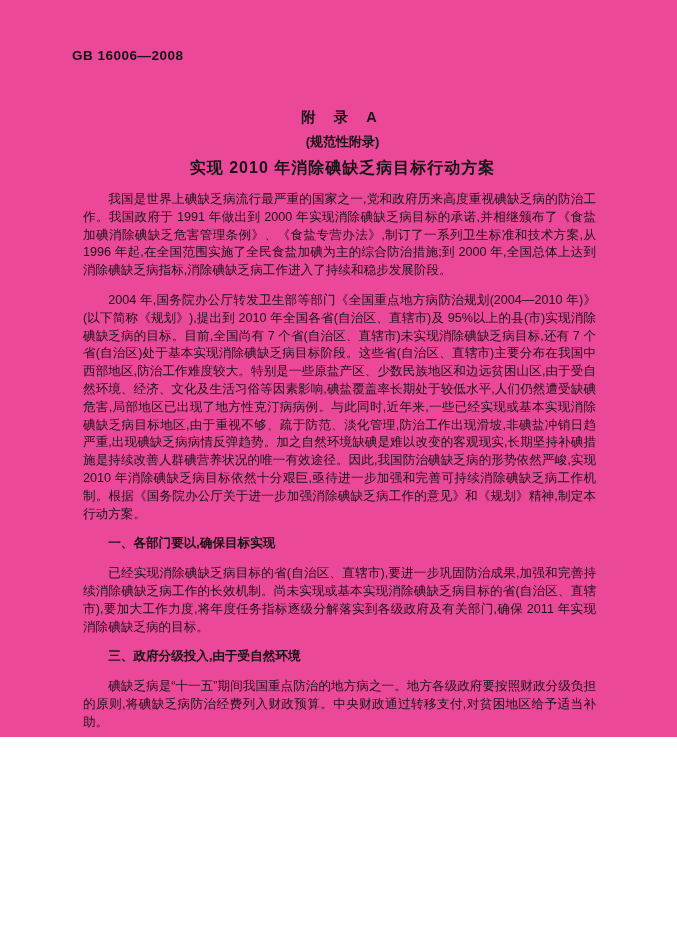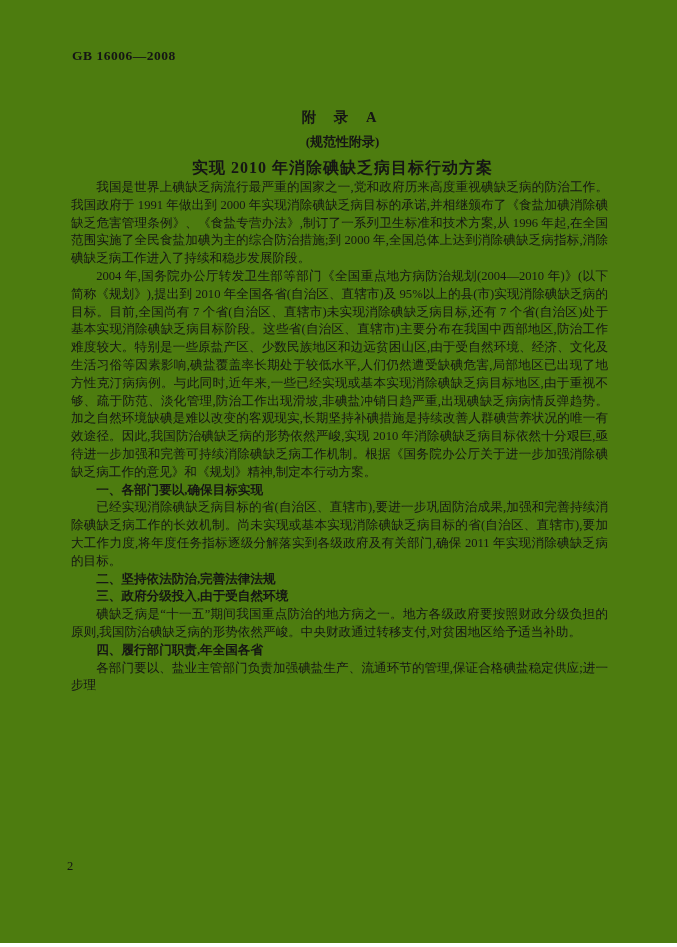--- a/index.html
+++ b/index.html
@@ -3,24 +3,24 @@
 <meta charset="utf-8">
 <style>
   html, body {
     margin: 0;
     padding: 0;
     background: #ffffff;
   }
   .page {
     position: relative;
     width: 677px;
-    height: 943px;
-    background: #4d7c0f;
+    height: 737px;
+    background: #ec4899;
     overflow: hidden;
-    font-family: Liberation Serif, serif;
+    font-family: Liberation Sans, sans-serif;
     color: #151515;
   }
   .doc-header {
     position: absolute;
     left: 72px;
     top: 48px;
     font-size: 13.5px;
     font-weight: bold;
     letter-spacing: 0.5px;
   }
@@ -51,21 +51,21 @@
     position: absolute;
     left: 71px;
     top: 179px;
     width: 537px;
     font-size: 12.6px;
     line-height: 17.8px;
     text-align: justify;
     text-justify: inter-ideograph;
   }
   .doc-body p {
-    margin: 0;
+    margin: 12px;
     padding: 0;
     text-indent: 2em;
   }
   .doc-body p.heading {
     font-weight: bold;
   }
   .page-number {
     position: absolute;
     left: 67px;
     top: 859px;
@@ -83,22 +83,21 @@
     <div class="title-appendix">附 录 A</div>
     <div class="title-type">(规范性附录)</div>
     <div class="title-main">实现 2010 年消除碘缺乏病目标行动方案</div>
   </div>
 
   <div class="doc-body">
     <p class="para">我国是世界上碘缺乏病流行最严重的国家之一,党和政府历来高度重视碘缺乏病的防治工作。我国政府于 1991 年做出到 2000 年实现消除碘缺乏病目标的承诺,并相继颁布了《食盐加碘消除碘缺乏危害管理条例》、《食盐专营办法》,制订了一系列卫生标准和技术方案,从 1996 年起,在全国范围实施了全民食盐加碘为主的综合防治措施;到 2000 年,全国总体上达到消除碘缺乏病指标,消除碘缺乏病工作进入了持续和稳步发展阶段。</p>
     <p class="para">2004 年,国务院办公厅转发卫生部等部门《全国重点地方病防治规划(2004—2010 年)》(以下简称《规划》),提出到 2010 年全国各省(自治区、直辖市)及 95%以上的县(市)实现消除碘缺乏病的目标。目前,全国尚有 7 个省(自治区、直辖市)未实现消除碘缺乏病目标,还有 7 个省(自治区)处于基本实现消除碘缺乏病目标阶段。这些省(自治区、直辖市)主要分布在我国中西部地区,防治工作难度较大。特别是一些原盐产区、少数民族地区和边远贫困山区,由于受自然环境、经济、文化及生活习俗等因素影响,碘盐覆盖率长期处于较低水平,人们仍然遭受缺碘危害,局部地区已出现了地方性克汀病病例。与此同时,近年来,一些已经实现或基本实现消除碘缺乏病目标地区,由于重视不够、疏于防范、淡化管理,防治工作出现滑坡,非碘盐冲销日趋严重,出现碘缺乏病病情反弹趋势。加之自然环境缺碘是难以改变的客观现实,长期坚持补碘措施是持续改善人群碘营养状况的唯一有效途径。因此,我国防治碘缺乏病的形势依然严峻,实现 2010 年消除碘缺乏病目标依然十分艰巨,亟待进一步加强和完善可持续消除碘缺乏病工作机制。根据《国务院办公厅关于进一步加强消除碘缺乏病工作的意见》和《规划》精神,制定本行动方案。</p>
     <p class="heading">一、各部门要以,确保目标实现</p>
     <p class="para">已经实现消除碘缺乏病目标的省(自治区、直辖市),要进一步巩固防治成果,加强和完善持续消除碘缺乏病工作的长效机制。尚未实现或基本实现消除碘缺乏病目标的省(自治区、直辖市),要加大工作力度,将年度任务指标逐级分解落实到各级政府及有关部门,确保 2011 年实现消除碘缺乏病的目标。</p>
-    <p class="heading">二、坚持依法防治,完善法律法规</p>
     <p class="heading">三、政府分级投入,由于受自然环境</p>
-    <p class="para">碘缺乏病是“十一五”期间我国重点防治的地方病之一。地方各级政府要按照财政分级负担的原则,我国防治碘缺乏病的形势依然严峻。中央财政通过转移支付,对贫困地区给予适当补助。</p>
+    <p class="para">碘缺乏病是“十一五”期间我国重点防治的地方病之一。地方各级政府要按照财政分级负担的原则,将碘缺乏病防治经费列入财政预算。中央财政通过转移支付,对贫困地区给予适当补助。</p>
     <p class="heading">四、履行部门职责,年全国各省</p>
     <p class="para">各部门要以、盐业主管部门负责加强碘盐生产、流通环节的管理,保证合格碘盐稳定供应;进一步理</p>
   </div>
 
   <div class="page-number">2</div>
 
 </div>
 
 </body></html>

